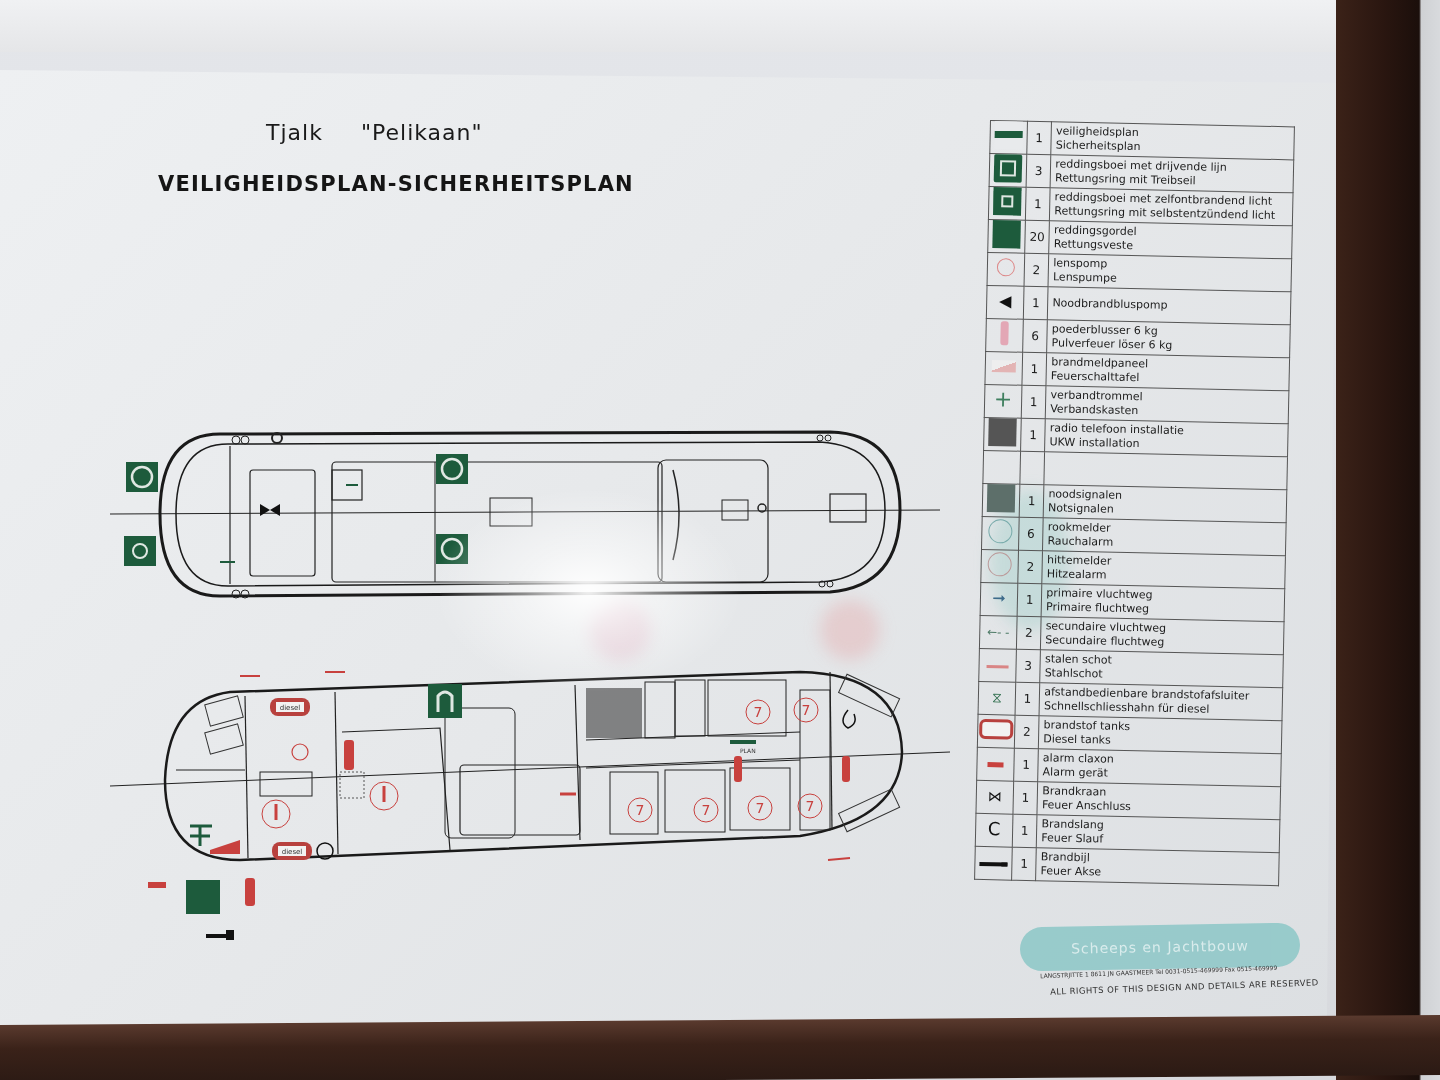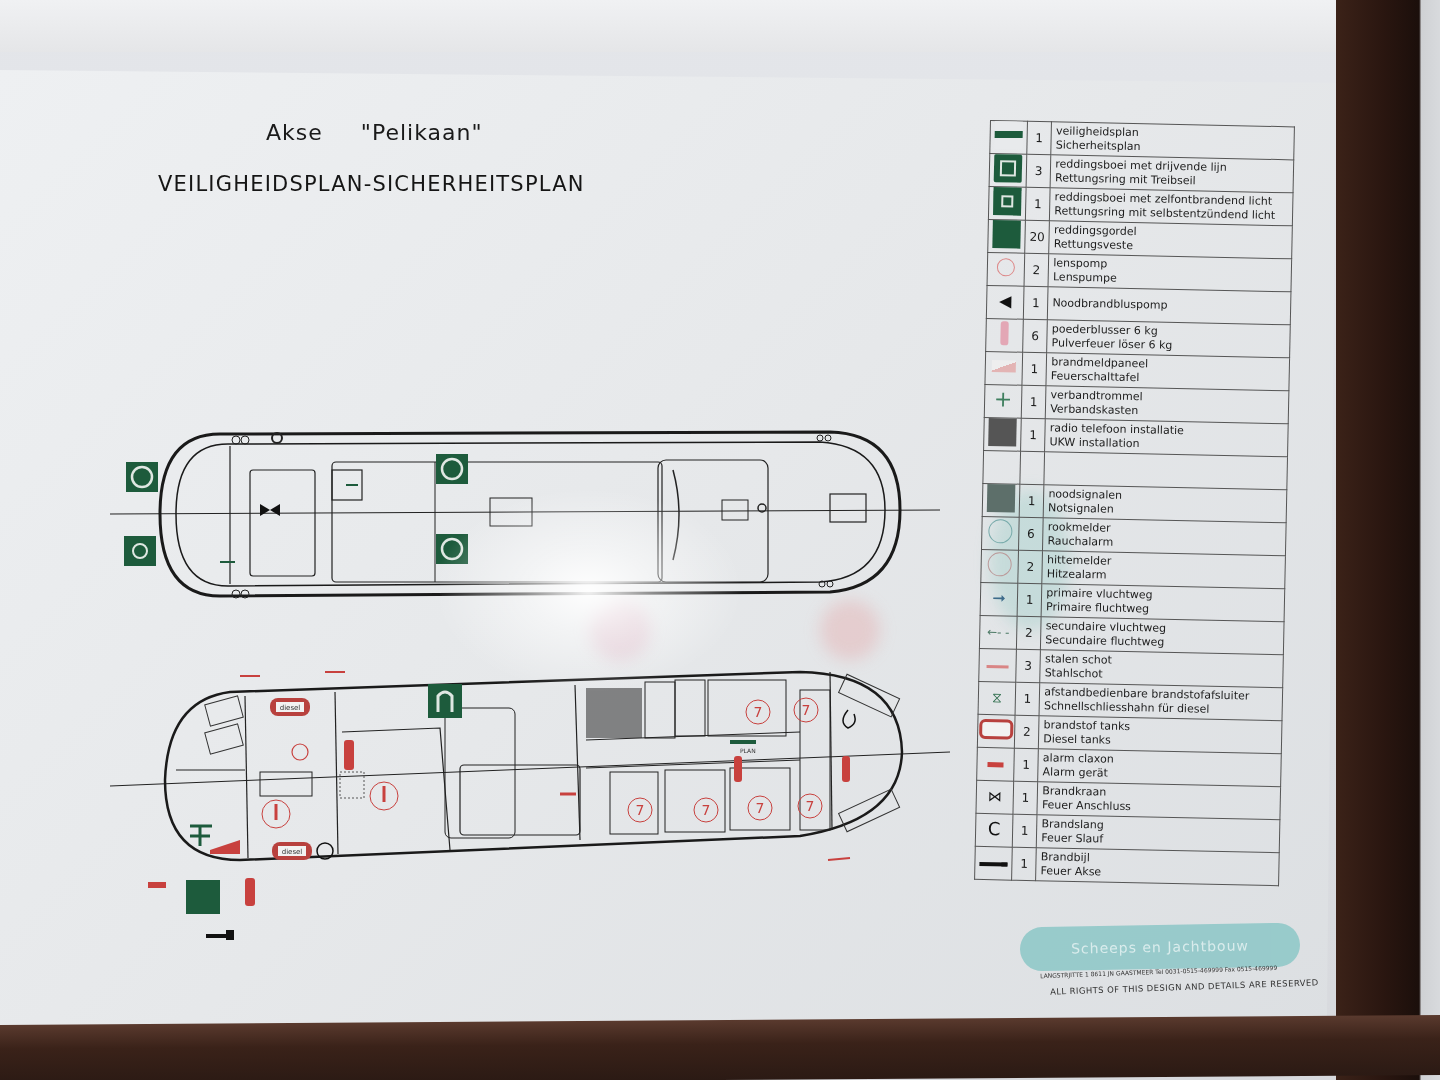--- a/index.html
+++ b/index.html
@@ -4,21 +4,21 @@
 <style>
   html,body{margin:0;padding:0;}
   body{width:1440px;height:1080px;overflow:hidden;background:#3a2a22;position:relative;font-family:"DejaVu Sans",sans-serif;}
   .wall{position:absolute;left:0;top:0;width:1440px;height:1080px;background:linear-gradient(180deg,#e4e6ea 0%,#d7d9dd 100%);}
   .frame-top{position:absolute;left:0;top:0;width:1360px;height:52px;background:linear-gradient(180deg,#f0f1f3,#e5e6e8);}
   .frame-right{position:absolute;left:1336px;top:0;width:104px;height:1080px;background:linear-gradient(90deg,#3b2218 0%,#2a1610 45%,#1b0f0b 80%,#cfd1d4 82%,#d8dadd 100%);}
   .frame-bottom{position:absolute;left:0;top:1020px;width:1440px;height:60px;background:linear-gradient(180deg,#5a3a2e 0%,#3a2219 40%,#2b1a14 100%);transform:skewY(-0.4deg);}
   .paper{position:absolute;left:0;top:70px;width:1336px;height:960px;background:linear-gradient(135deg,#eef0f2 0%,#e6e8ea 50%,#dcdfe2 100%);transform:rotate(0.55deg);transform-origin:0 0;}
   .title-1{position:absolute;left:266px;top:120px;font-size:22px;color:#1a1a1a;letter-spacing:1px;}
   .title-1 .q{margin-left:38px;}
-  .title-2{position:absolute;left:158px;top:172px;font-size:21px;color:#151515;letter-spacing:1.2px;}
+  .title-2{position:absolute;left:158px;top:172px;font-size:21px;color:#151515;letter-spacing:1.2px;font-weight:bold;}
   .legend{position:absolute;left:990px;top:120px;width:305px;border:1.5px solid #444;border-collapse:collapse;transform:rotate(1.2deg);transform-origin:0 0;}
   .legend td{border:1px solid #555;font-size:11px;color:#1c1c1c;padding:1px 4px;height:30px;vertical-align:middle;line-height:14px;}
   .legend td.ic{width:36px;padding:0;text-align:center;}
   .legend td.qt{width:14px;text-align:center;font-size:12px;}
   .sym{display:inline-block;width:28px;height:28px;}
   .green{background:#1d5b3c;}
   .ship-top{position:absolute;left:110px;top:410px;}
   .ship-bottom{position:absolute;left:110px;top:660px;}
   .watermark{position:absolute;left:1020px;top:925px;width:280px;height:44px;border-radius:22px;background:#8cc7c7;opacity:.85;transform:rotate(-1deg);color:#d9eeee;font-size:14px;line-height:44px;text-align:center;letter-spacing:1px;}
   .addr{position:absolute;left:1040px;top:968px;font-size:6px;color:#333;transform:rotate(-2deg);white-space:nowrap;}
@@ -32,21 +32,21 @@
 <div class="wall"></div>
 <div class="frame-top"></div>
 
 <div class="paper"></div>
 
 <div class="smudge" style="left:590px;top:600px;width:60px;height:60px;background:rgba(210,120,150,.25);"></div>
 <div class="smudge" style="left:820px;top:600px;width:60px;height:60px;background:rgba(230,130,130,.25);"></div>
 <div class="smudge" style="left:990px;top:490px;width:80px;height:140px;background:rgba(110,190,180,.25);"></div>
 
 <div class="title-1">
-  <span>Akse</span><span class="q">"Pelikaan"</span>
+  <span>Tjalk</span><span class="q">"Pelikaan"</span>
 </div>
 <div class="title-2">VEILIGHEIDSPLAN-SICHERHEITSPLAN</div>
 
 <svg class="ship-top" width="840" height="200" viewBox="0 0 840 200">
   <line x1="0" y1="104" x2="830" y2="100" stroke="#222" stroke-width="1"></line>
   <path d="M110 24 L720 22 Q790 24 790 100 Q790 176 720 182 L110 186 Q50 186 50 104 Q50 24 110 24 Z" fill="none" stroke="#1a1a1a" stroke-width="3"></path>
   <path d="M118 34 L710 32 Q775 36 775 100 Q775 168 710 172 L118 176 Q66 176 66 104 Q66 34 118 34 Z" fill="none" stroke="#1a1a1a" stroke-width="1.5"></path>
   <line x1="120" y1="36" x2="120" y2="174" stroke="#222" stroke-width="1.2"></line>
   <rect x="140" y="60" width="65" height="106" fill="none" stroke="#222" stroke-width="1.2" rx="3"></rect>
   <rect x="222" y="52" width="330" height="120" fill="none" stroke="#222" stroke-width="1.2" rx="4"></rect>

